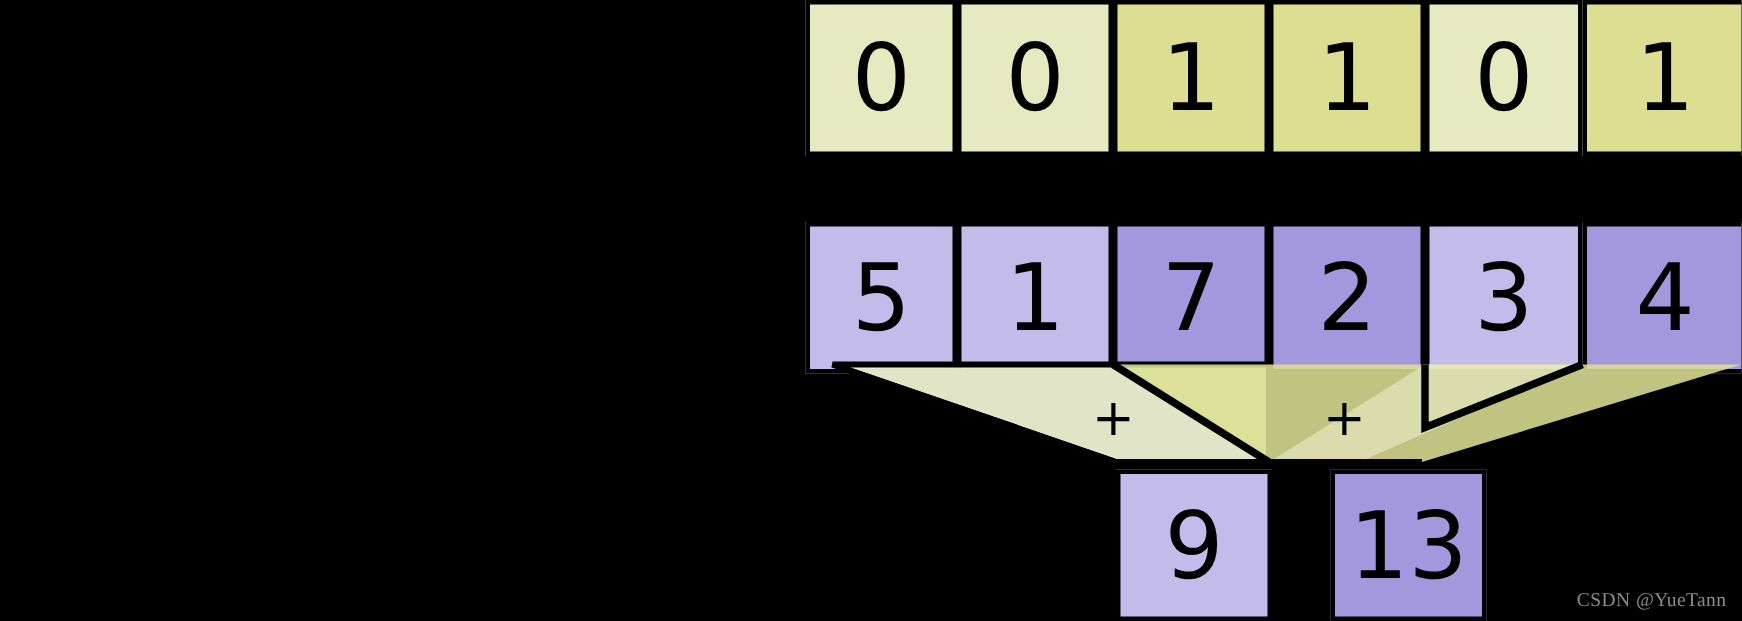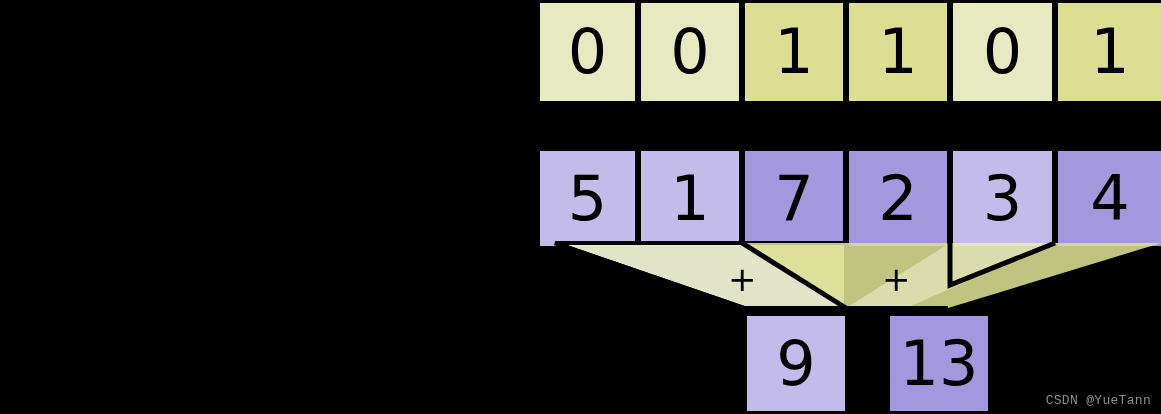--- a/index.html
+++ b/index.html
@@ -37,21 +37,21 @@
     font-family:"DejaVu Sans", sans-serif;
     font-size:34px;
     line-height:1;
     user-select:none;
   }
 
   #watermark{
     position:absolute;
     right:10px;bottom:6px;
     color:#8c8c8c;
-    font-family:Liberation Mono, monospace;
+    font-family:Liberation Serif, serif;
     font-size:13px;
     letter-spacing:0.3px;
     user-select:none;
   }
 </style>
 </head>
 <body>
 
 <div id="stage">
 

